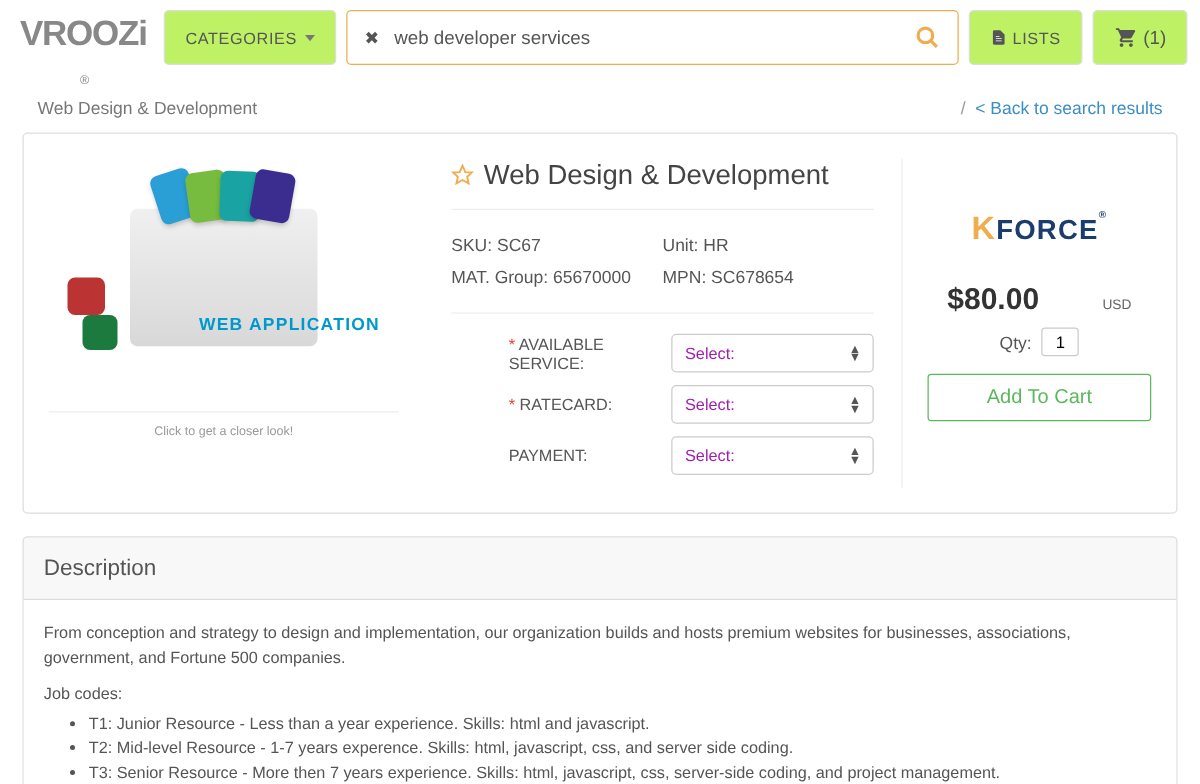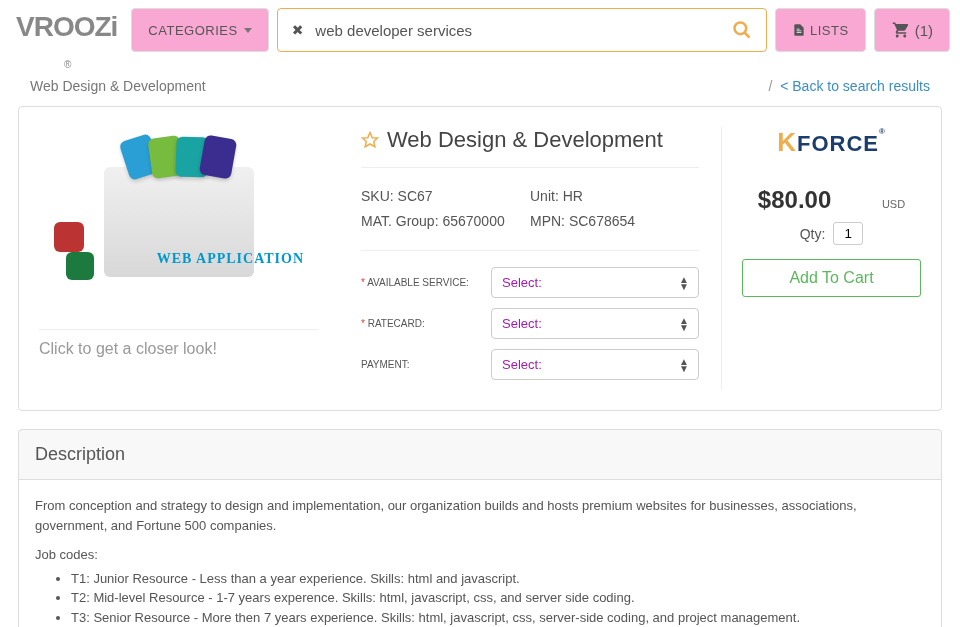--- a/index.html
+++ b/index.html
@@ -4,21 +4,21 @@
   <style>
     * { box-sizing: border-box; margin: 0; padding: 0; }
     body { font-family: "Helvetica Neue", Helvetica, Arial, sans-serif; font-size: 14px; color: #333; background: #fff; }
     
     .header { display: flex; align-items: center; padding: 0 10px; gap: 8px; height: 60px; }
     .logo { height: 38px; display: flex; align-items: center; padding: 0 6px; flex-direction: column; }
     .logo-text { font-size: 28px; font-weight: 800; color: #888; letter-spacing: -1px; }
     .logo-dot { width: 7px; height: 7px; background: #e10; border-radius: 50%; display: inline-block; margin-left: 2px; margin-bottom: 16px; }
     .logo-reg { font-size: 10px; color: #888; vertical-align: top; margin-left: 2px; }
     
-    .btn-box { border: 1px solid #ddd; border-radius: 4px; background: #f9a8d4; height: 44px; display: flex; align-items: center; padding: 0 16px; cursor: pointer; color: #555; }
+    .btn-box { border: 1px solid #ddd; border-radius: 4px; background: #bef264; height: 44px; display: flex; align-items: center; padding: 0 16px; cursor: pointer; color: #555; }
     .categories-btn { font-size: 13px; letter-spacing: 0.5px; }
     .caret { display: inline-block; width: 0; height: 0; margin-left: 6px; border-left: 4px solid transparent; border-right: 4px solid transparent; border-top: 5px solid #777; vertical-align: middle; }
     
     .search-box { flex: 1; border: 1px solid #f0ad4e; border-radius: 4px; height: 44px; display: flex; align-items: center; padding: 0 14px; }
     .search-clear { color: #555; font-size: 14px; margin-right: 12px; cursor: pointer; }
     .search-input { flex: 1; border: none; outline: none; font-size: 15px; color: #555; }
     .search-icon { color: #f0ad4e; cursor: pointer; }
     
     .lists-btn { gap: 4px; font-size: 13px; letter-spacing: 0.5px; }
     .cart-btn { gap: 4px; font-size: 15px; }
@@ -26,49 +26,49 @@
     .breadcrumb-row { display: flex; justify-content: space-between; padding: 18px 30px 12px; font-size: 14px; }
     .breadcrumb-left { color: #777; }
     .breadcrumb-right { color: #999; }
     .breadcrumb-right a { color: #3b8ec2; text-decoration: none; }
     
     .main-card { margin: 0 18px 18px; border: 1px solid #ddd; border-radius: 4px; padding: 20px; }
     
     .product-row { display: flex; gap: 10px; }
     .image-col { width: 300px; }
     .product-image { width: 280px; height: 190px; position: relative; display: flex; align-items: center; justify-content: center; }
-    .app-box { width: 150px; height: 110px; background: linear-gradient(to bottom, #f0f0f0, #d8d8d8); border-radius: 6px; position: relative; font-family: Liberation Serif, serif; }
+    .app-box { width: 150px; height: 110px; background: linear-gradient(to bottom, #f0f0f0, #d8d8d8); border-radius: 6px; position: relative; }
     .app-icons { position: absolute; top: -30px; left: 50%; transform: translateX(-50%); display: flex; gap: -8px; }
     .app-icon { width: 32px; height: 40px; border-radius: 6px; margin: 0 -3px; transform: rotate(-5deg); box-shadow: 0 2px 4px rgba(0,0,0,0.2); }
     .ic1 { background: #2a9fd6; transform: rotate(-18deg); }
     .ic2 { background: #77bb3f; transform: rotate(-8deg); }
     .ic3 { background: #1aa3a3; transform: rotate(2deg); }
     .ic4 { background: #3a2d8f; transform: rotate(10deg); }
     .ic5 { background: #b33; position: absolute; left: -50px; top: 55px; width: 30px; height: 30px; border-radius: 6px; }
     .ic6 { background: #1c7a3f; position: absolute; left: -38px; top: 85px; width: 28px; height: 28px; border-radius: 6px; }
     .web-app-label { position: absolute; right: -50px; bottom: 10px; color: #0099cc; font-weight: bold; font-size: 14px; letter-spacing: 1px; }
-    .image-caption { text-align: left; color: #999; font-size: 16px; margin-top: 12px; border-top: 1px solid #eee; padding-top: 10px; width: 280px; }
+    .image-caption { text-align: center; color: #999; font-size: 10px; margin-top: 12px; border-top: 1px solid #eee; padding-top: 10px; width: 280px; }
     
     .detail-col { flex: 1; padding: 0 12px; }
     .product-title { display: flex; align-items: center; gap: 8px; font-size: 22px; font-weight: 400; color: #444; padding-bottom: 14px; border-bottom: 1px solid #eee; }
     .star-icon { color: #f0ad4e; }
     
     .meta-row { display: flex; padding: 16px 0; border-bottom: 1px solid #eee; font-size: 14px; color: #555; }
     .meta-col { width: 50%; line-height: 1.8; }
     
     .options-block { padding-top: 16px; }
     .option-row { display: flex; align-items: center; margin-bottom: 10px; }
-    .option-label { width: 130px; font-size: 10px; color: #555; }
+    .option-label { width: 130px; font-size: 13px; color: #555; margin-left: 46px; }
     .req { color: #d43; }
     .select-wrap { flex: 1; position: relative; }
     .select-box { width: 100%; border: 1px solid #ccc; border-radius: 4px; padding: 7px 10px; font-size: 13px; background: #fff; appearance: none; color: #a21caf; }
     .select-arrows { position: absolute; right: 10px; top: 50%; transform: translateY(-50%); pointer-events: none; font-size: 10px; color: #555; line-height: 0.7; }
     
     .buy-col { width: 200px; border-left: 1px solid #eee; padding-left: 20px; text-align: center; }
-    .vendor-logo { font-size: 22px; font-weight: 600; color: #1a3d6d; letter-spacing: 1px; padding-bottom: 16px; }
+    .vendor-logo { font-size: 22px; font-weight: 600; color: #1a3d6d; letter-spacing: 1px; padding-bottom: 16px; margin-top: 40px; }
     .vendor-logo .k { color: #f0ad4e; font-size: 26px; }
     .price { font-size: 24px; font-weight: 700; color: #333; margin-top: 12px; }
     .price-currency { font-size: 11px; font-weight: 400; color: #666; padding-left: 44px; }
     .qty-row { margin-top: 8px; display: flex; align-items: center; justify-content: center; gap: 8px; color: #555; font-size: 14px; }
     .qty-input { width: 30px; text-align: center; border: 1px solid #ccc; border-radius: 3px; padding: 3px; }
     .add-cart-btn { width: 100%; margin-top: 14px; border: 1px solid #5cb85c; color: #5cb85c; background: #fff; padding: 9px; border-radius: 3px; font-size: 16px; cursor: pointer; }
     
     .section-card { margin: 0 18px 18px; border: 1px solid #ddd; border-radius: 4px; background: #f8f8f8; }
     .section-header { padding: 14px 16px; font-size: 18px; color: #555; border-bottom: 1px solid #ddd; }
     .section-body { padding: 16px; background: #fff; font-size: 13px; color: #555; line-height: 1.5; }

